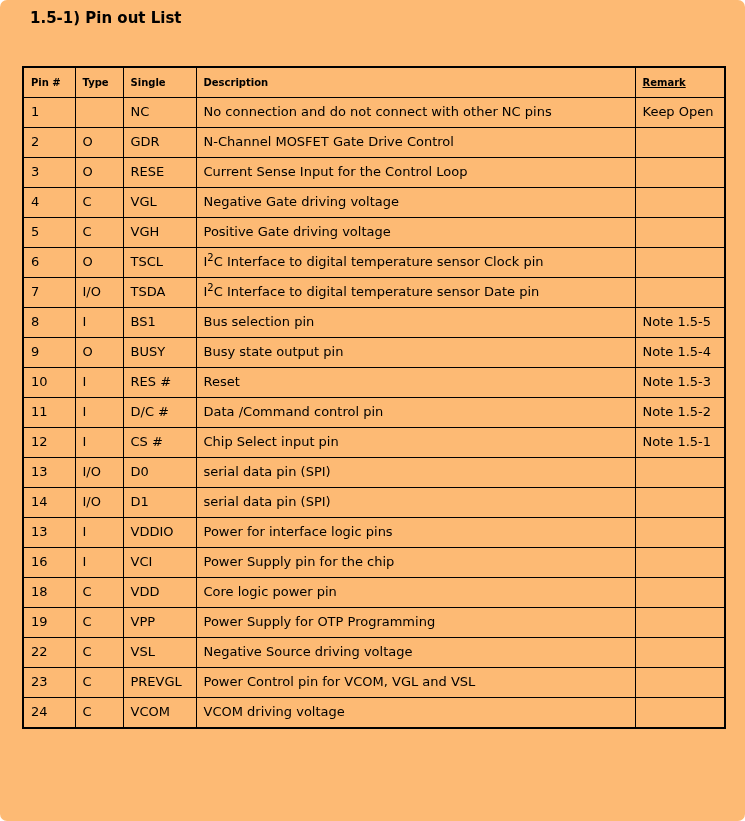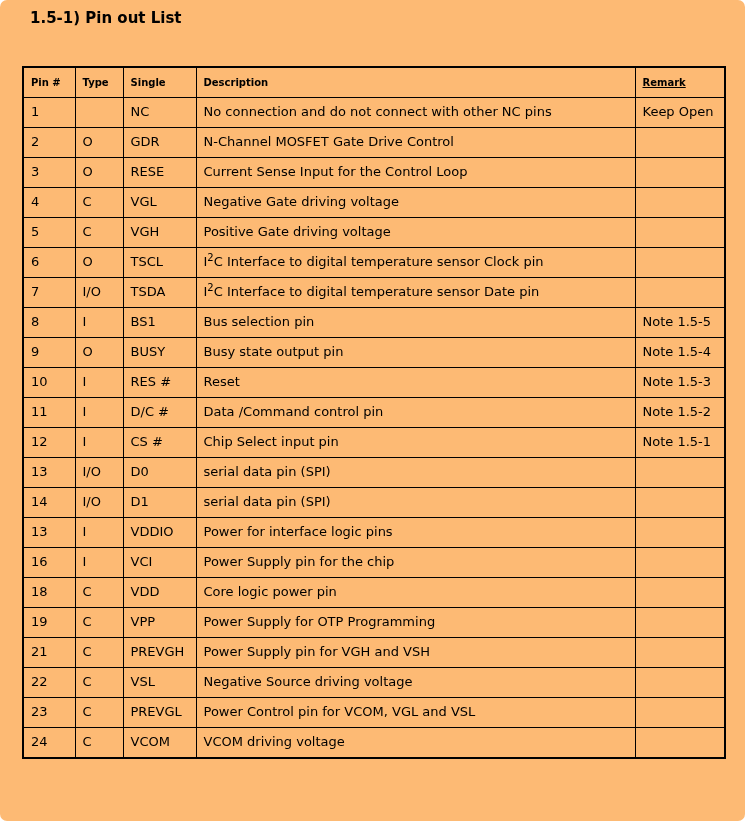--- a/index.html
+++ b/index.html
@@ -207,27 +207,20 @@
           <td></td>
         </tr>
         <tr>
           <td>19</td>
           <td>C</td>
           <td>VPP</td>
           <td class="d-desc">Power Supply for OTP Programming</td>
           <td></td>
         </tr>
         <tr>
-          <td>21</td>
-          <td>C</td>
-          <td>PREVGH</td>
-          <td class="d-desc">Power Supply pin for VGH and VSH</td>
-          <td></td>
-        </tr>
-        <tr>
           <td>22</td>
           <td>C</td>
           <td>VSL</td>
           <td class="d-desc">Negative Source driving voltage</td>
           <td></td>
         </tr>
         <tr>
           <td>23</td>
           <td>C</td>
           <td>PREVGL</td>

